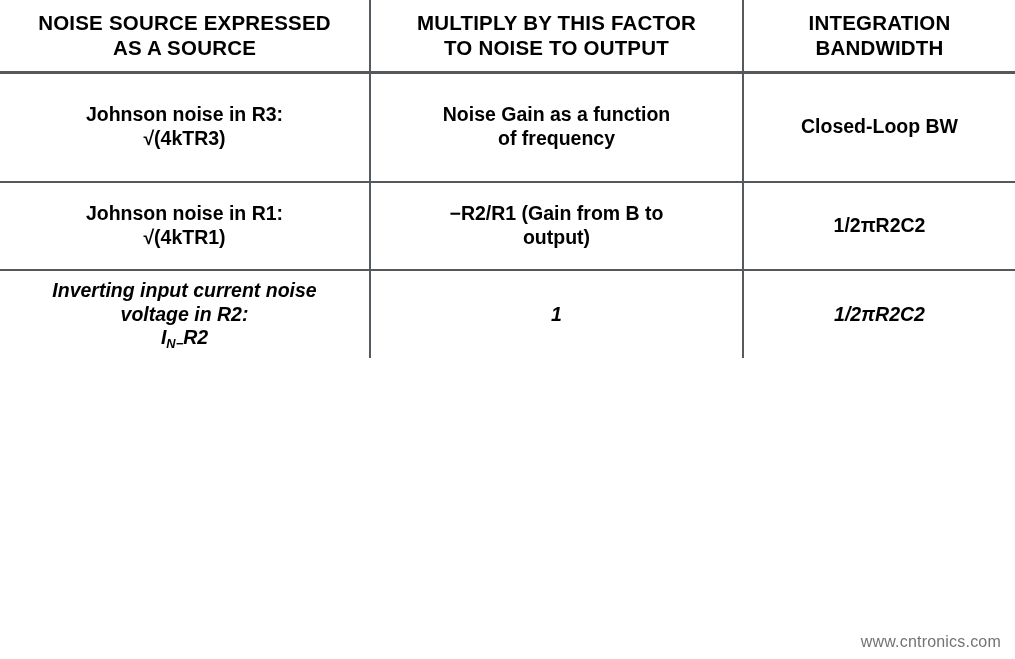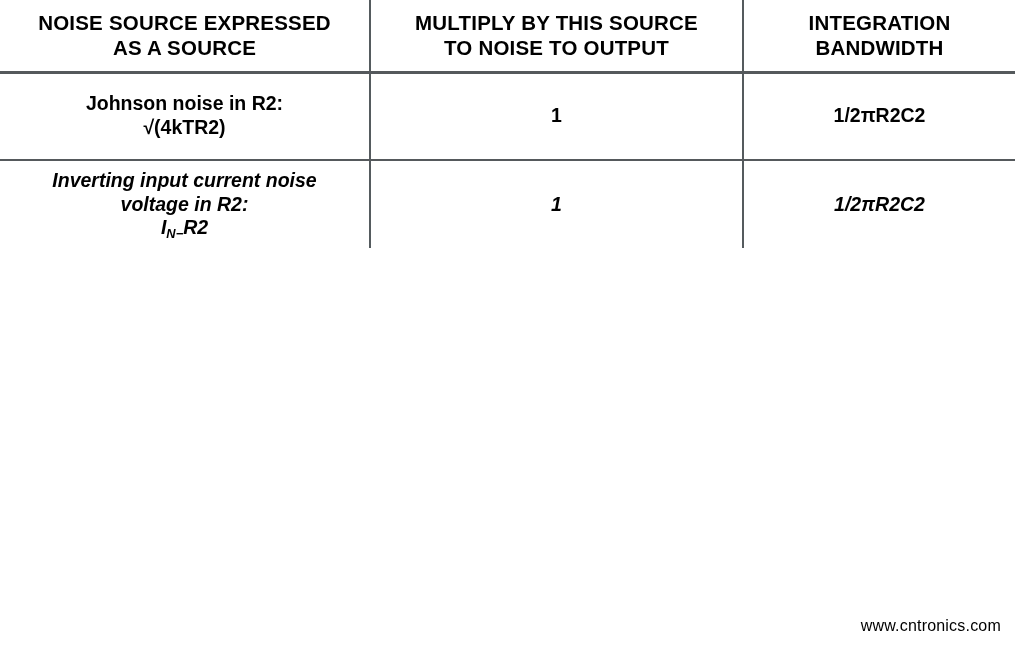--- a/index.html
+++ b/index.html
@@ -86,24 +86,24 @@
 
   sub {
     font-size: 0.66em;
     vertical-align: -0.28em;
     line-height: 0;
   }
 
   .watermark {
     position: absolute;
     right: 14px;
-    bottom: 24px;
+    bottom: 8px;
     font-size: 16px;
     font-weight: normal;
-    color: #000000;
+    color: #737373;
     letter-spacing: 0.2px;
     font-family: "Liberation Sans", sans-serif;
   }
 </style>
 </head>
 <body>
 
 <div class="table-wrap">
 
   <table class="noise-table">
@@ -113,46 +113,58 @@
         <col class="c3">
     </colgroup>
 
     <thead>
       <tr class="head-row">
         <th class="col-1">
           <span class="cell-line">NOISE SOURCE EXPRESSED</span>
           <span class="cell-line">AS A SOURCE</span>
         </th>
         <th class="col-2">
-          <span class="cell-line">MULTIPLY BY THIS SOURCE</span>
+          <span class="cell-line">MULTIPLY BY THIS FACTOR</span>
           <span class="cell-line">TO NOISE TO OUTPUT</span>
         </th>
         <th class="col-3">
           <span class="cell-line">INTEGRATION</span>
           <span class="cell-line">BANDWIDTH</span>
         </th>
       </tr>
     </thead>
 
     <tbody>
 
+      <tr class="body-row r1">
+        <td class="col-1">
+          <span class="cell-line">Johnson noise in R3:</span>
+          <span class="cell-line"><span>√(4kTR3)</span><sub></sub><span></span></span>
+        </td>
+        <td class="col-2">
+          <span class="cell-line">Noise Gain as a function</span>
+          <span class="cell-line">of frequency</span>
+        </td>
+        <td class="col-3">Closed-Loop BW</td>
+      </tr>
 
 
 
-
-      <tr class="body-row r5">
+      <tr class="body-row r4">
         <td class="col-1">
-          <span class="cell-line">Johnson noise in R2:</span>
-          <span class="cell-line"><span>√(4kTR2)</span><sub></sub><span></span></span>
+          <span class="cell-line">Johnson noise in R1:</span>
+          <span class="cell-line"><span>√(4kTR1)</span><sub></sub><span></span></span>
         </td>
         <td class="col-2">
-          <span class="cell-line">1</span>
+          <span class="cell-line">−R2/R1 (Gain from B to</span>
+          <span class="cell-line">output)</span>
         </td>
         <td class="col-3">1/2πR2C2</td>
       </tr>
+
 
       <tr class="body-row r6 last-row">
         <td class="col-1">
           <span class="cell-line">Inverting input current noise</span>
           <span class="cell-line">voltage in R2:</span>
           <span class="cell-line"><span>I</span><sub>N−</sub><span>R2</span></span>
         </td>
         <td class="col-2">
           <span class="cell-line">1</span>
         </td>

